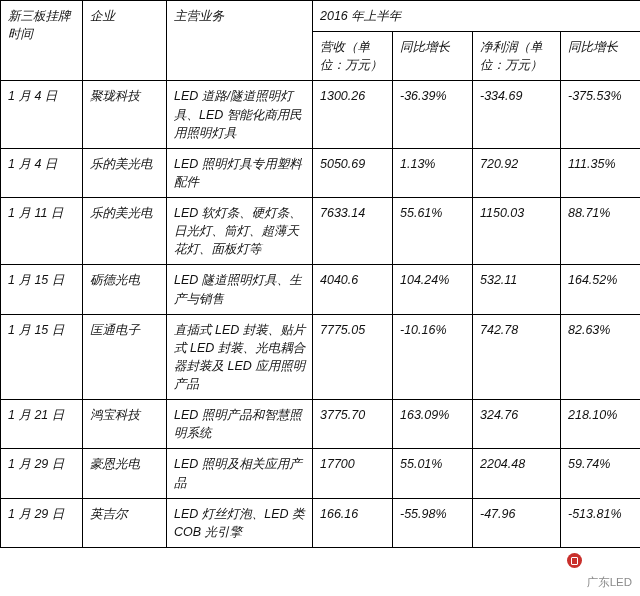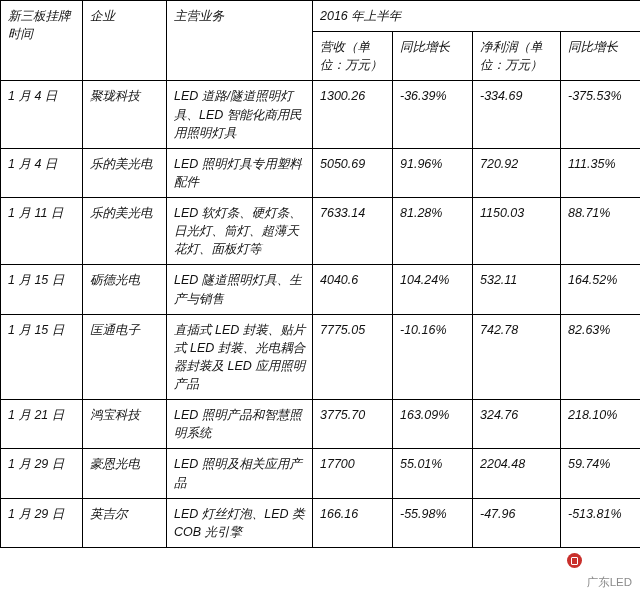--- a/index.html
+++ b/index.html
@@ -118,30 +118,30 @@
           <td>1300.26</td>
           <td>-36.39%</td>
           <td>-334.69</td>
           <td>-375.53%</td>
         </tr>
         <tr>
           <td>1 月 4 日</td>
           <td>乐的美光电</td>
           <td>LED 照明灯具专用塑料配件</td>
           <td>5050.69</td>
-          <td>91.96%</td>
+          <td>1.13%</td>
           <td>720.92</td>
           <td>111.35%</td>
         </tr>
         <tr>
           <td>1 月 11 日</td>
           <td>乐的美光电</td>
           <td>LED 软灯条、硬灯条、日光灯、筒灯、超薄天花灯、面板灯等</td>
           <td>7633.14</td>
-          <td>81.28%</td>
+          <td>55.61%</td>
           <td>1150.03</td>
           <td>88.71%</td>
         </tr>
         <tr>
           <td>1 月 15 日</td>
           <td>砺德光电</td>
           <td>LED 隧道照明灯具、生产与销售</td>
           <td>4040.6</td>
           <td>104.24%</td>
           <td>532.11</td>

